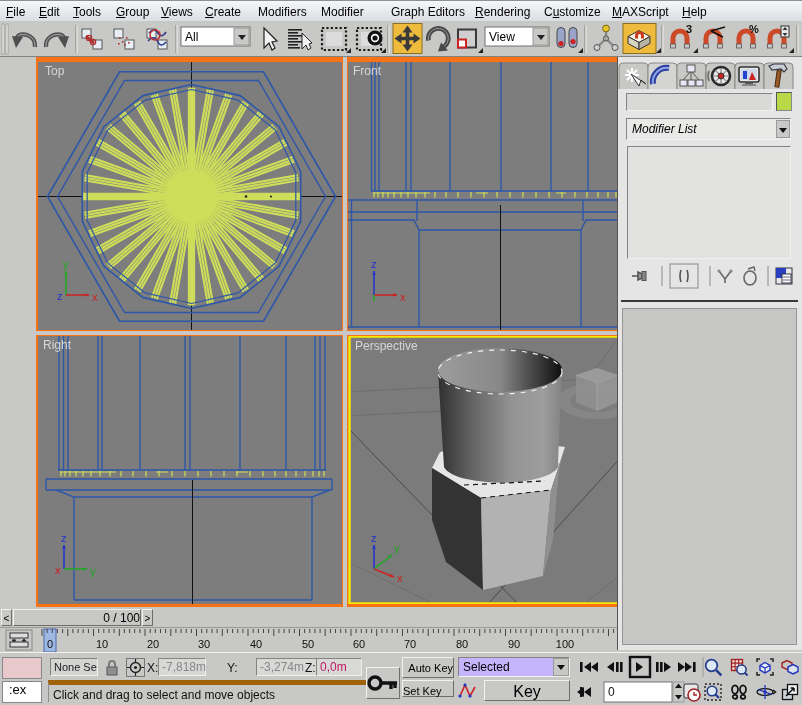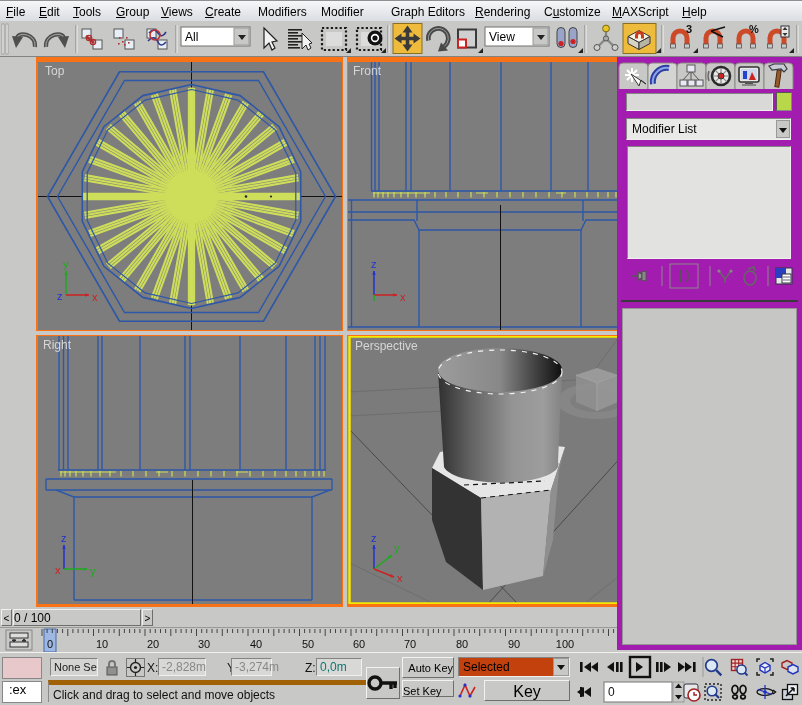--- a/index.html
+++ b/index.html
@@ -6,21 +6,21 @@
 .mi { position:absolute; top:4px; }
 #toolbar { position:absolute; left:0; top:21px; }
 #vpzone { position:absolute; left:0; top:57px; width:618px; height:550px; background:#f97316;margin-left:36px; }
 .vp { position:absolute; }
 .vplab { font-size:12px; fill:#d6d6d6; font-family:"Liberation Sans",sans-serif; }
 .ax { font-size:11px; font-family:"Liberation Sans",sans-serif; }
 #hsplit { position:absolute; left:0; top:274px; width:618px; height:4px; background:#c8c8c6; }
 #vsplit { position:absolute; left:307px; top:0; width:4px; height:550px; background:#c8c8c6; }
 #tslider { position:absolute; left:0; top:607px; width:618px; height:21px; background:#c8c8c6; border-bottom:1px solid #9a9a94; }
 #trackbar { position:absolute; left:0; top:628px; }
-#cmdpanel { position:absolute; left:617px; top:57px; width:185px; height:593px; background:#a21caf; border-left:1px solid #55534e; }
+#cmdpanel { position:absolute; left:617px; top:57px; width:185px; height:593px; background:#e5e5e5; border-left:1px solid #55534e;font-style:italic; }
 #statusbar { position:absolute; left:0; top:652px; width:802px; height:53px; background:#c8c8c6; border-top:1px solid #f2f1ec; }
 .sunk { position:absolute; background:#d8d8d7; border:1px solid; border-color:#848482 #f0f0ef #f0f0ef #848482; }
 .btn3 { background:#c8c8c6; border:1px solid; border-color:#f2f2f1 #6e6e6c #6e6e6c #f2f2f1; font-family:"Liberation Sans",sans-serif; }
 .lab { position:absolute; font-size:12px; color:#111; }
 </style></head>
 <body>
 <div id="menubar">
     <span class="mi" style="left:6px"><u>F</u>ile</span>
     <span class="mi" style="left:39px"><u>E</u>dit</span>
     <span class="mi" style="left:73px"><u>T</u>ools</span>
@@ -471,21 +471,21 @@
       <text x="358" y="552" fill="#1faa1f" class="ax">y</text>
       <text x="361" y="582" fill="#cc2222" class="ax">x</text>
 <rect x="313.5" y="336.5" width="302" height="267" fill="none" stroke="#f6e800" stroke-width="2.5"></rect>
 </svg>
 <div id="vsplit"></div>
 <div id="hsplit"></div>
 </div>
 
 <div id="tslider">
   <div class="btn3" style="position:absolute;left:1px;top:2px;width:11px;height:17px;text-align:center;font-size:10px;line-height:17px">&lt;</div>
-  <div class="btn3" style="position:absolute;left:13px;top:2px;width:128px;height:17px;text-align:left;font-size:12px;line-height:17px">0 / 100</div>
+  <div class="btn3" style="position:absolute;left:13px;top:2px;width:128px;height:17px;text-align:right;font-size:12px;line-height:17px">0 / 100</div>
   <div class="btn3" style="position:absolute;left:142px;top:2px;width:11px;height:17px;text-align:center;font-size:10px;line-height:17px">&gt;</div>
 </div>
 <svg id="trackbar" width="618" height="25" viewBox="0 0 618 25">
 <rect width="618" height="25" fill="#c8c8c6"></rect>
 <rect x="6" y="2" width="26" height="20" fill="#c8c8c6" stroke="#888"></rect>
 <g transform="translate(19,12)">
       <rect x="-9" y="-7" width="18" height="5" fill="#ddd" stroke="#333"></rect>
       <rect x="-9" y="2" width="18" height="5" fill="#ddd" stroke="#333"></rect>
       <path d="M-5 -1 l0 3 m10 -3 l0 3 M-5 2 l-2 -2 l4 0 z M5 -1 l-2 2 l4 0 z" stroke="#333" fill="#333" stroke-width="1"></path>
     </g>
@@ -704,34 +704,34 @@
       <rect x="3" y="7" width="10" height="8" fill="#909090" stroke="#555"></rect>
       <path d="M5 7 L5 4 A 3 3 0 0 1 11 4 L11 7" fill="none" stroke="#777" stroke-width="2"></path>
     </svg>
 <svg style="position:absolute;left:126px;top:5px" width="19" height="19" viewBox="0 0 19 19">
       <rect x="0.5" y="0.5" width="18" height="18" fill="#c8c8c6" stroke="#777"></rect>
       <circle cx="9.5" cy="9.5" r="5" fill="none" stroke="#222" stroke-width="1.4"></circle>
       <circle cx="9.5" cy="9.5" r="1.6" fill="#222"></circle>
       <path d="M9.5 1 L9.5 4 M9.5 15 L9.5 18 M1 9.5 L4 9.5 M15 9.5 L18 9.5" stroke="#222" stroke-width="1.2"></path>
     </svg>
 <div class="lab" style="left:147px;top:8px">X:</div>
-<div class="sunk" style="left:158px;top:5px;width:48px;height:18px;font-size:12px;color:#888;padding:1px 0 0 3px">-2,828m</div>
+<div class="sunk" style="left:158px;top:5px;width:48px;height:18px;font-size:12px;color:#888;padding:1px 0 0 3px">-7,818m</div>
 <div class="lab" style="left:227px;top:8px">Y:</div>
-<div class="sunk" style="left:231px;top:5px;width:41px;height:18px;font-size:12px;color:#888;padding:1px 0 0 3px">-3,274m</div>
+<div class="sunk" style="left:256px;top:5px;width:64px;height:18px;font-size:12px;color:#888;padding:1px 0 0 3px">-3,274m</div>
 <div class="lab" style="left:305px;top:8px">Z:</div>
-<div class="sunk" style="left:316px;top:5px;width:46px;height:18px;font-size:12px;color:#0f766e;padding:1px 0 0 3px">0,0m</div>
+<div class="sunk" style="left:316px;top:5px;width:46px;height:18px;font-size:12px;color:#be185d;padding:1px 0 0 3px">0,0m</div>
 <div class="btn3" style="position:absolute;left:366px;top:14px;width:34px;height:32px"></div>
 <svg style="position:absolute;left:367px;top:18px" width="32" height="24" viewBox="0 0 32 24">
       <circle cx="8" cy="12" r="6" fill="none" stroke="#111" stroke-width="3.4"></circle>
       <path d="M14 12 L30 12 M24 12 L24 18 M28 12 L28 17" stroke="#111" stroke-width="3.4"></path>
     </svg>
 <div style="position:absolute;left:48px;top:27px;width:318px;height:22px;border-top:5px solid #a16207;border-left:1px solid #8a8a8a;font-size:12px;color:#111;padding:3px 0 0 4px">Click and drag to select and move objects</div>
 <div class="btn3" style="position:absolute;left:402px;top:4px;width:52px;height:21px;font-size:11px;text-align:right;line-height:21px">Auto Key</div>
 <div class="btn3" style="position:absolute;left:402px;top:27px;width:52px;height:17px;font-size:11px;text-align:left;line-height:21px">Set Key</div>
-<div class="sunk" style="left:458px;top:4px;width:112px;height:20px;background:#c2410c;font-size:12px;padding:2px 0 0 4px">Selected</div>
+<div class="sunk" style="left:458px;top:4px;width:112px;height:20px;background:#c4b5fd;font-size:12px;padding:2px 0 0 4px">Selected</div>
 <div style="position:absolute;left:553px;top:5px;width:16px;height:18px;background:#c8c8c6;border:1px solid #999"></div>
 <div style="position:absolute;left:557px;top:12px;width:0;height:0;border:4px solid transparent;border-top:5px solid #111"></div>
 <svg style="position:absolute;left:458px;top:27px" width="22" height="22" viewBox="0 0 22 22">
       <path d="M2 16 L7 5 L12 16 L17 7" stroke="#cc2222" stroke-width="1.6" fill="none"></path>
       <circle cx="2" cy="16" r="1.6" fill="#2233cc"></circle>
       <circle cx="7" cy="5" r="1.6" fill="#2233cc"></circle>
       <circle cx="12" cy="16" r="1.6" fill="#2233cc"></circle>
     </svg>
 <div class="btn3" style="position:absolute;left:484px;top:27px;width:86px;height:21px;font-size:16px;text-align:center;line-height:21px">Key Filters...</div>
 <svg style="position:absolute;left:572px;top:0" width="230" height="53" viewBox="0 0 230 53">

